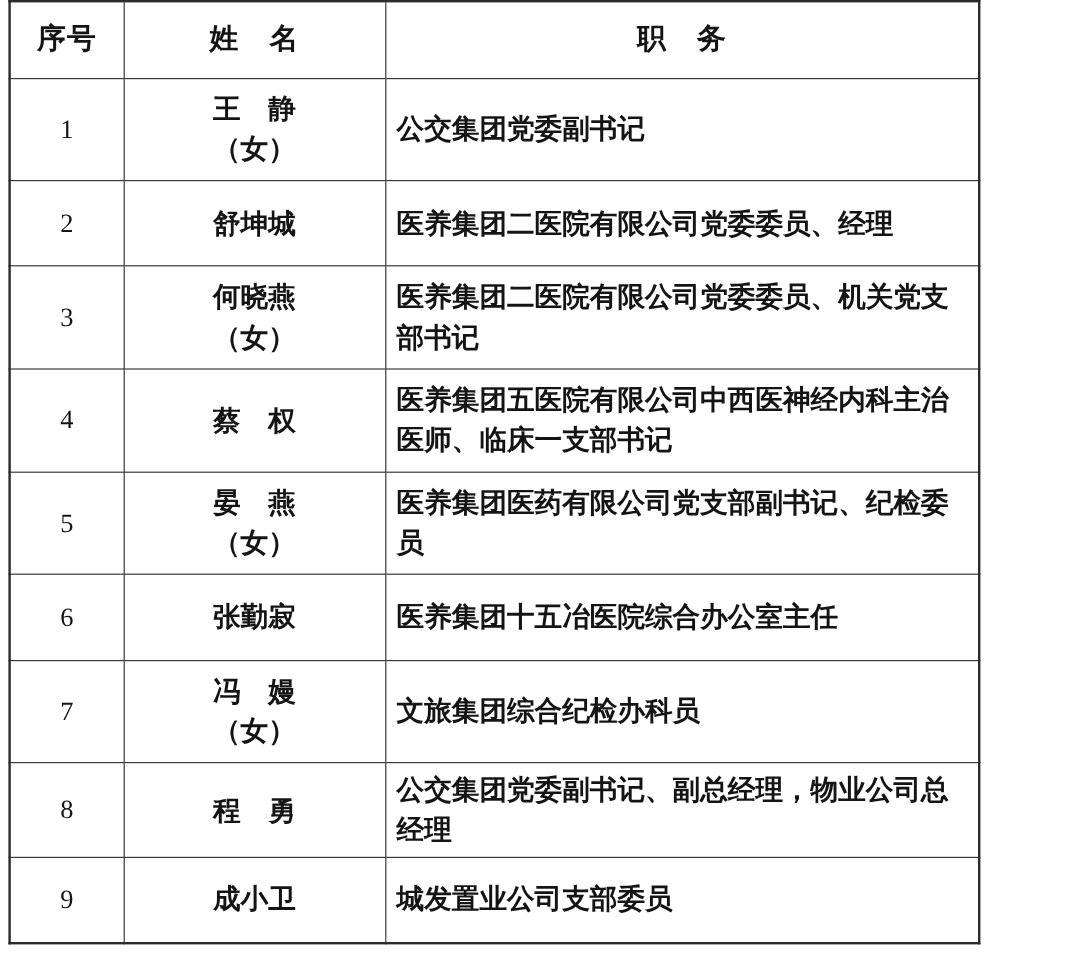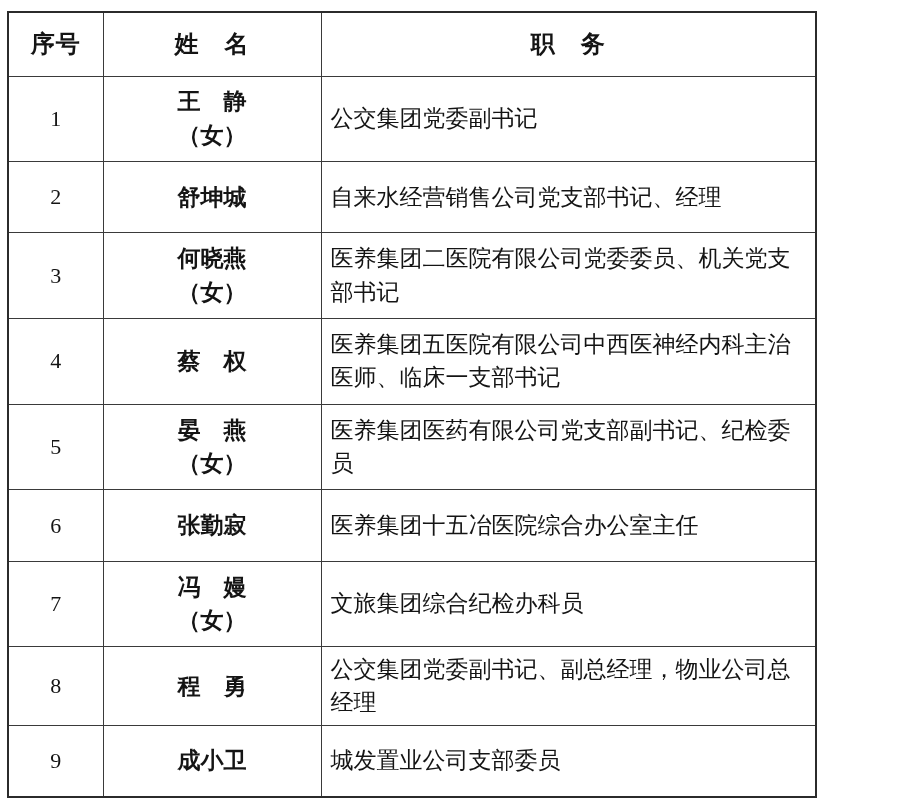--- a/index.html
+++ b/index.html
@@ -8,21 +8,21 @@
     background: #ffffff;
     width: 900px;
     height: 798px;
     font-family: "Liberation Serif", "DejaVu Serif", serif;
     color: #111111;
   }
   .page {
     width: 824px;
     height: 798px;
     box-sizing: border-box;
-    padding: 11px 7px 6px 7px;
+    padding: 0 7px 6px 7px;
     background: #ffffff;
   }
   table.personnel {
     width: 100%;
     height: 787px;
     border-collapse: collapse;
     table-layout: fixed;
     background: #ffffff;
   }
   table.personnel, table.personnel th, table.personnel td {
@@ -53,20 +53,21 @@
     font-size: 22px;
   }
   td.col-name {
     text-align: center;
     font-weight: bold;
   }
   td.col-name .name-line { text-align: center; }
   td.col-position {
     text-align: left;
     padding: 2px 10px 2px 9px;
+    font-weight: bold;
   }
 </style>
 </head>
 <body>
 
 <div class="page">
   <table class="personnel">
     <colgroup>
       <col class="c-no">
       <col class="c-name">
@@ -86,21 +87,21 @@
             <div class="name-line">王　静</div>
             <div class="name-line">（女）</div>
           </td>
           <td class="col-position">公交集团党委副书记</td>
         </tr>
         <tr class="row-short">
           <td class="col-no">2</td>
           <td class="col-name">
             <div class="name-line">舒坤城</div>
           </td>
-          <td class="col-position">自来水经营销售公司党支部书记、经理</td>
+          <td class="col-position">医养集团二医院有限公司党委委员、经理</td>
         </tr>
         <tr class="row-tall">
           <td class="col-no">3</td>
           <td class="col-name">
             <div class="name-line">何晓燕</div>
             <div class="name-line">（女）</div>
           </td>
           <td class="col-position">医养集团二医院有限公司党委委员、机关党支部书记</td>
         </tr>
         <tr class="row-tall">

